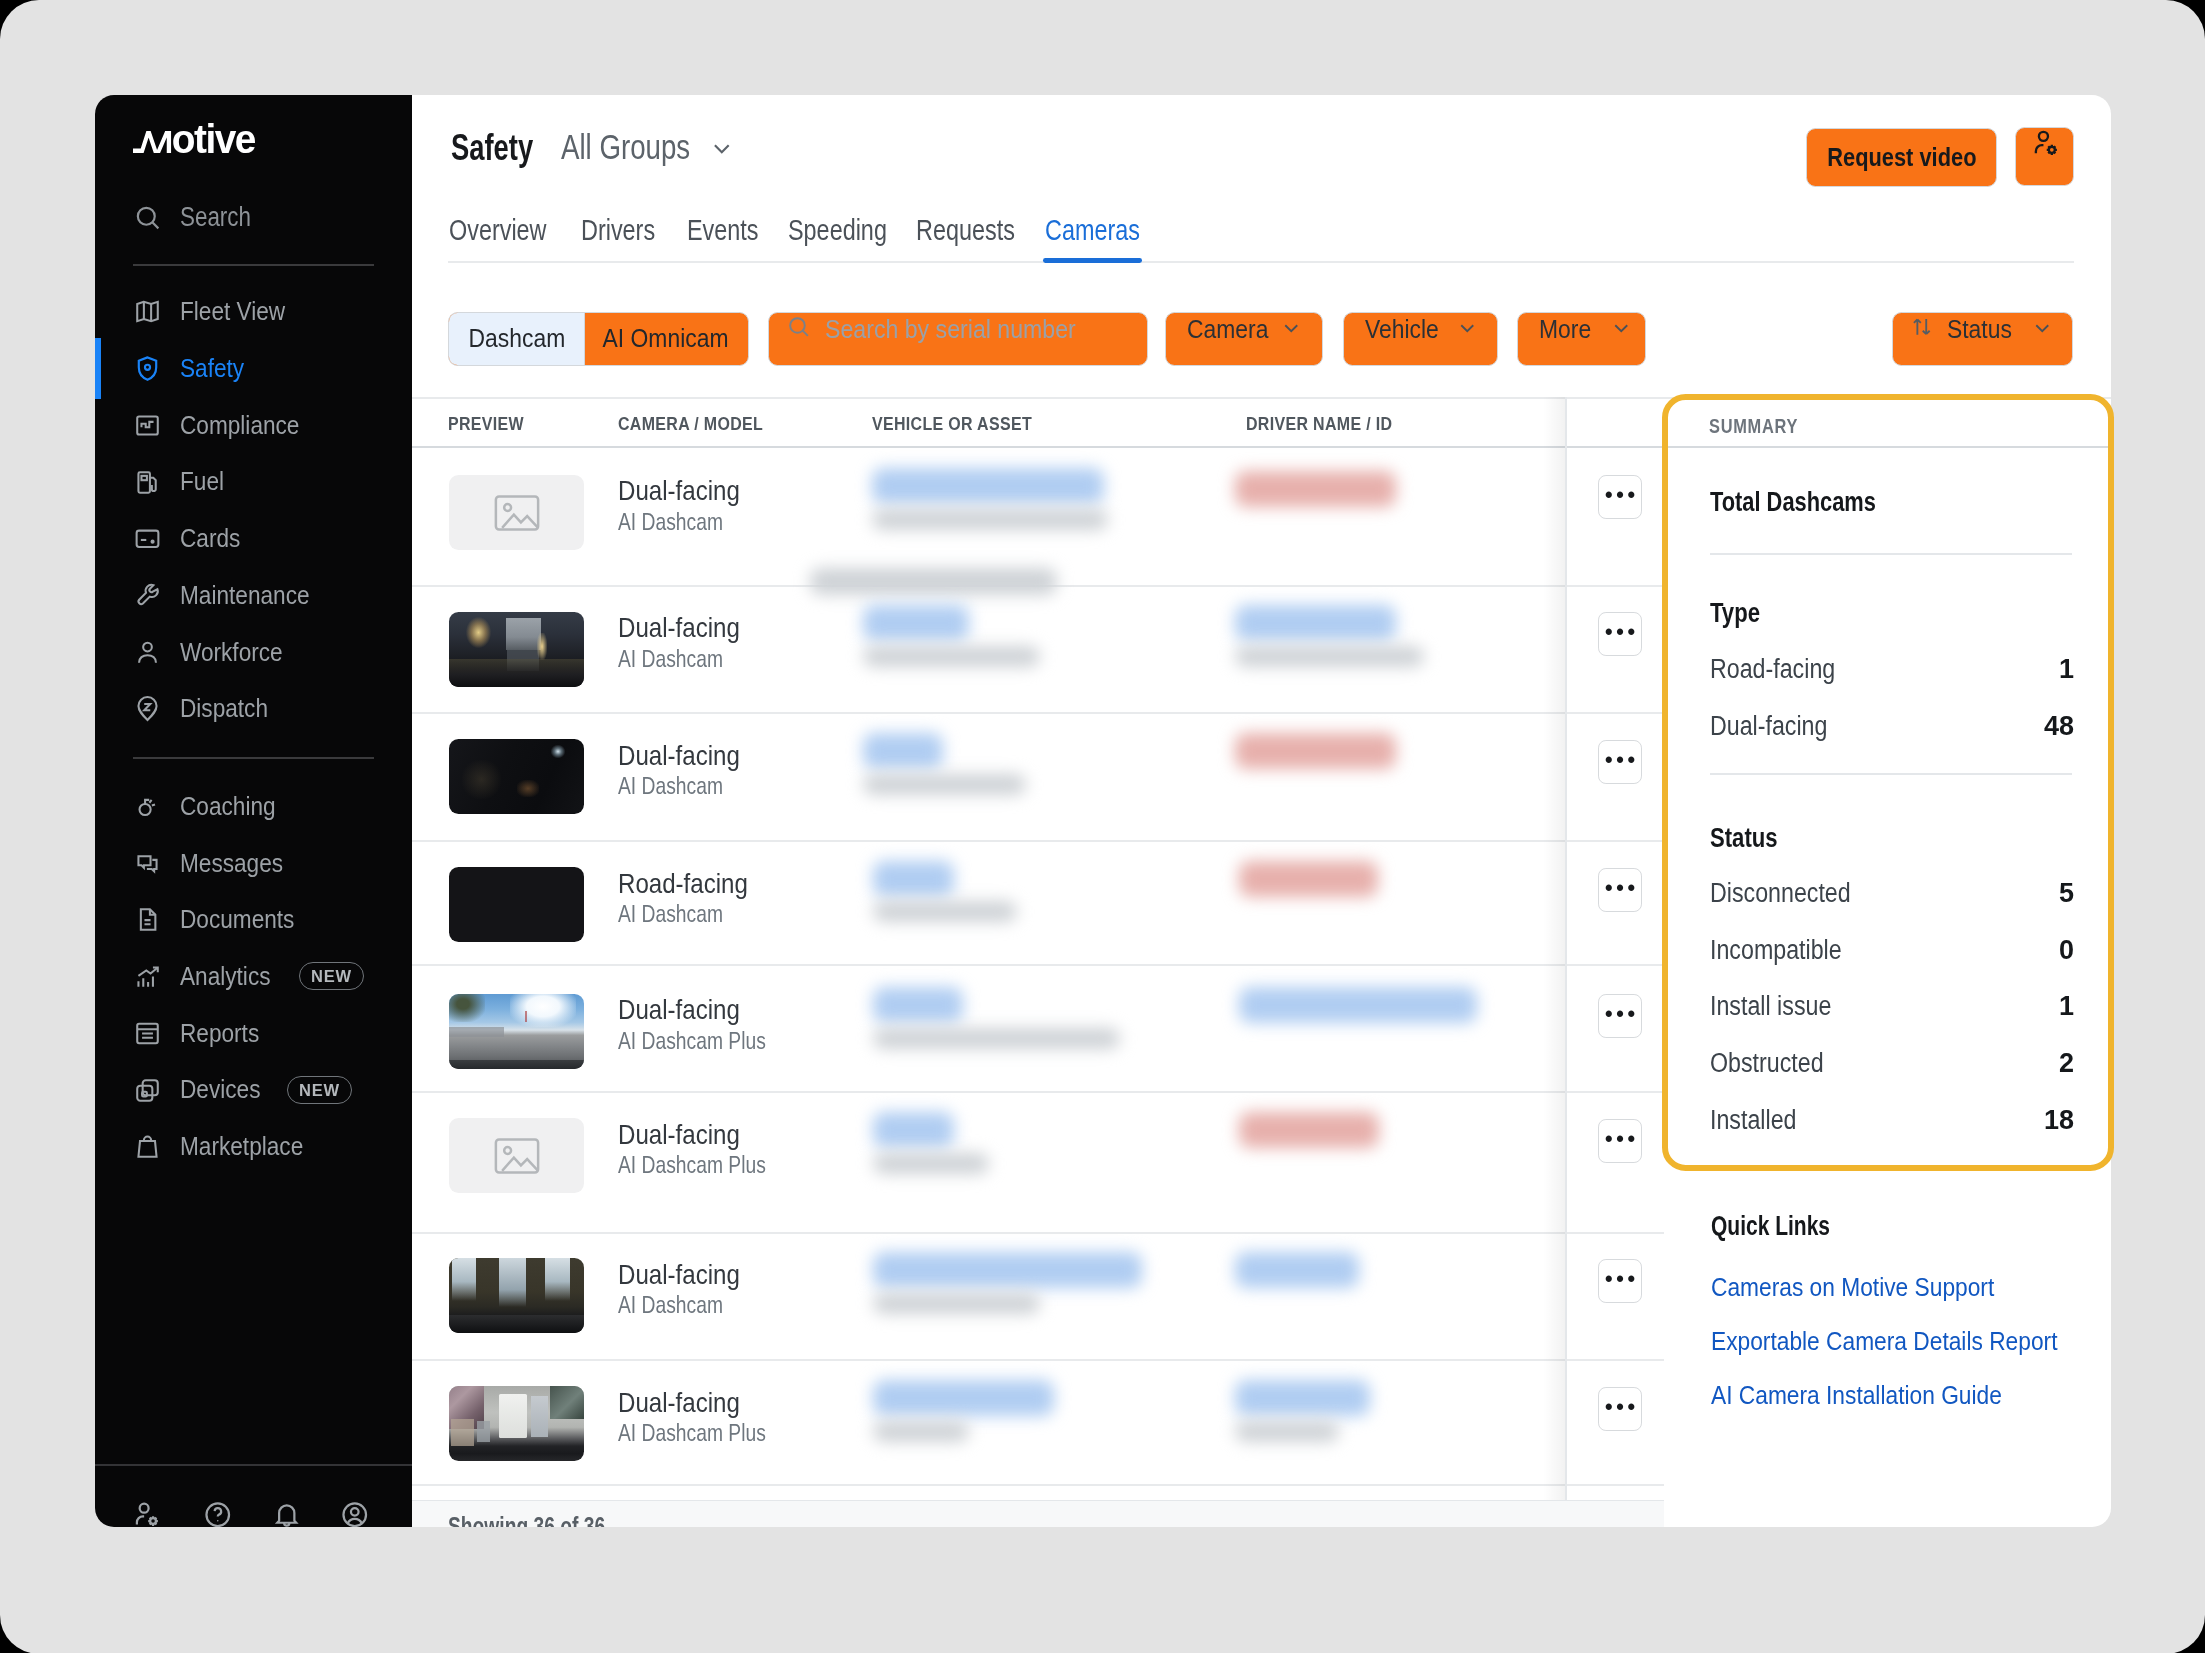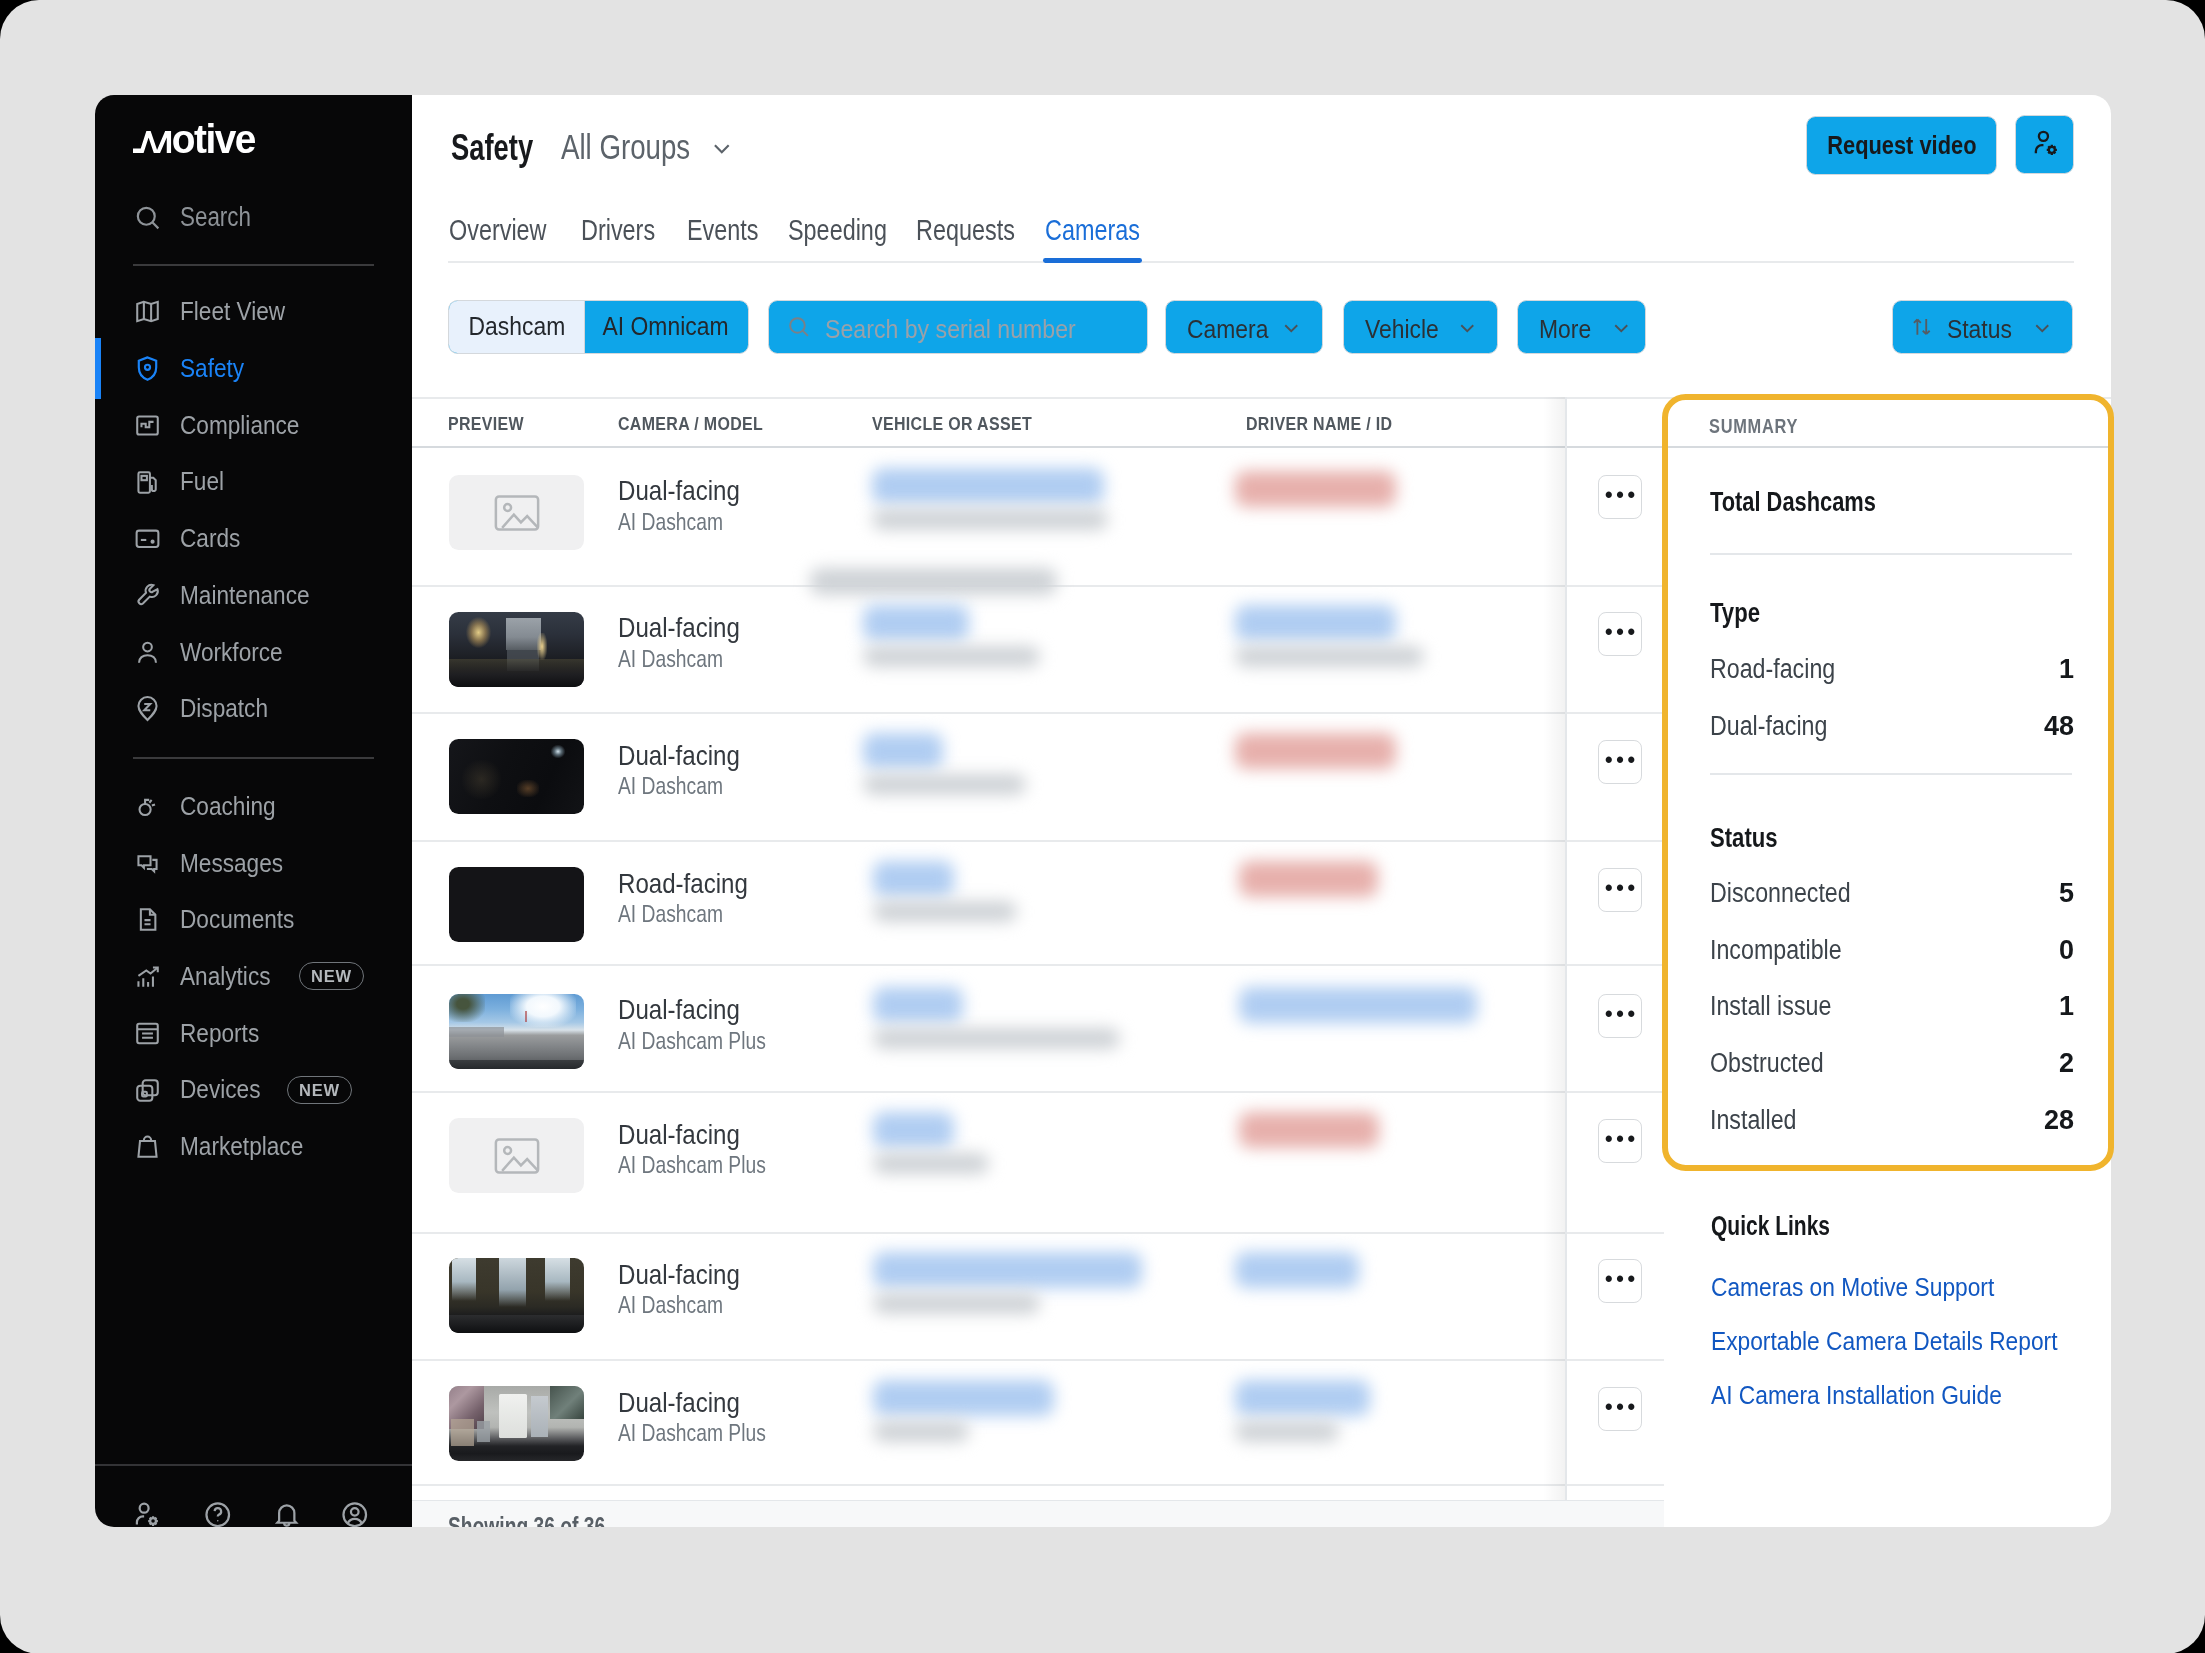--- a/index.html
+++ b/index.html
@@ -10,21 +10,21 @@
   .lbl { display:inline-block; transform:scaleX(.86); transform-origin:0 50%; }
   .ctr { display:inline-block; transform:scaleX(.88); transform-origin:50% 50%; }
   
   .side { position:absolute; left:0; top:0; width:317px; height:1465px; background:#070708; }
   .sitem { position:absolute; left:85px; height:35px; line-height:35px; font-size:26px; color:#9da2a7; white-space:nowrap; transform:scaleX(.87); transform-origin:0 50%; }
   .sicon { position:absolute; left:38px; width:29px; height:29px; }
   .sdiv { position:absolute; left:38px; width:241px; height:1.6px; background:#3a3a3c; }
   .badge { position:absolute; height:28px; line-height:26px; border:1.6px solid #70757a; border-radius:14px; font-size:16.5px; font-weight:bold; color:#b4b8bc; padding:0 11px; letter-spacing:0.8px; }
   
   .hline { position:absolute; background:#e8eaec; height:1.6px; }
-  .btn { position:absolute; background:#0ea5e9; border:1.6px solid #d4d8dc; border-radius:9.5px; }
+  .btn { position:absolute; background:#f97316; border:1.6px solid #d4d8dc; border-radius:9.5px;margin-top:12px; }
   .thumb { position:absolute; left:354px; width:135px; height:75px; border-radius:9.5px; overflow:hidden; }
   .t1 { position:absolute; left:523px; font-size:28px; color:#33383e; transform:scaleX(.86); transform-origin:0 50%; }
   .t2 { position:absolute; left:523px; font-size:24.4px; color:#6e767e; transform:scaleX(.79); transform-origin:0 50%; }
   .blob { position:absolute; border-radius:11px; filter:blur(7.9px); }
   .bb { background:#b0cdf2; height:36px; }
   .br { background:#e7b0ac; height:36px; }
   .bg2 { background:#ced2d6; height:20.5px; }
   .dots { position:absolute; left:1503px; width:44px; height:44px; border:1.6px solid #d7dadd; border-radius:7.9px; text-align:center; line-height:38px; font-size:23px; letter-spacing:3.2px; text-indent:3.2px; color:#17191c; }
   .srow { position:absolute; left:1615px; width:364px; font-size:27px; color:#3c434a; }
   .srow b { position:absolute; right:0; top:0; color:#15181b; font-weight:700; }
@@ -366,21 +366,21 @@
     <div class="hline" style="left:1615px;top:458px;width:362px;background:#e4e7ea"></div>
     <div class="abs" style="left:1615px;top:502px;font-size:28px;font-weight:bold;color:#15181b;transform:scaleX(.79);transform-origin:0 50%">Type</div>
     <div class="srow" style="top:559px"><span class="lbl">Road-facing</span><b>1</b></div>
     <div class="srow" style="top:616px"><span class="lbl">Dual-facing</span><b>48</b></div>
     <div class="hline" style="left:1615px;top:678px;width:362px;background:#e4e7ea"></div>
     <div class="abs" style="left:1615px;top:727px;font-size:28px;font-weight:bold;color:#15181b;transform:scaleX(.79);transform-origin:0 50%">Status</div>
     <div class="srow" style="top:783px"><span class="lbl">Disconnected</span><b>5</b></div>
     <div class="srow" style="top:840px"><span class="lbl">Incompatible</span><b>0</b></div>
     <div class="srow" style="top:896px"><span class="lbl">Install issue</span><b>1</b></div>
     <div class="srow" style="top:953px"><span class="lbl">Obstructed</span><b>2</b></div>
-    <div class="srow" style="top:1010px"><span class="lbl">Installed</span><b>28</b></div>
+    <div class="srow" style="top:1010px"><span class="lbl">Installed</span><b>18</b></div>
     <div class="abs" style="left:1616px;top:1115px;font-size:28px;font-weight:bold;color:#15181b;transform:scaleX(.75);transform-origin:0 50%">Quick Links</div>
     <div class="qlink" style="top:1178px">Cameras on Motive Support</div>
     <div class="qlink" style="top:1232px">Exportable Camera Details Report</div>
     <div class="qlink" style="top:1286px">AI Camera Installation Guide</div>
   </div>
 
   <div id="footer">
     <div class="abs" style="left:317px;top:1405px;width:1252px;height:60px;background:#f7f8f9;border-top:1.6px solid #e4e7ea"></div>
     <div class="abs" style="left:353px;top:1416px;font-size:26px;font-weight:bold;color:#585f66;transform:scaleX(.74);transform-origin:0 50%">Showing 36 of 36</div>
   </div>

